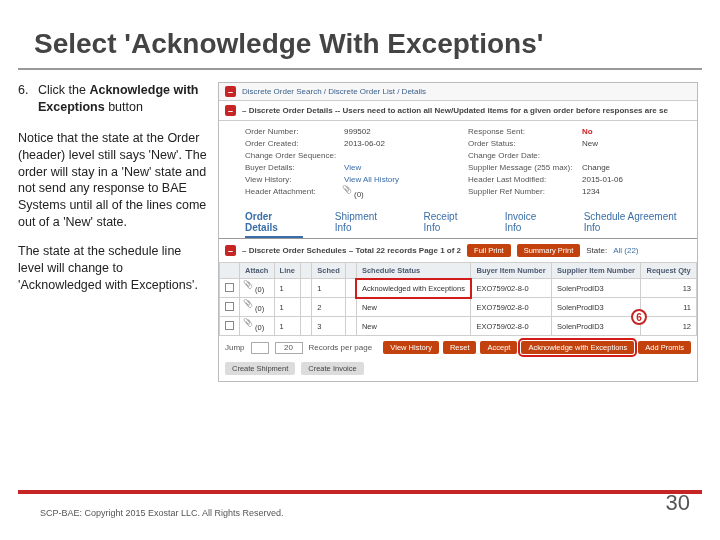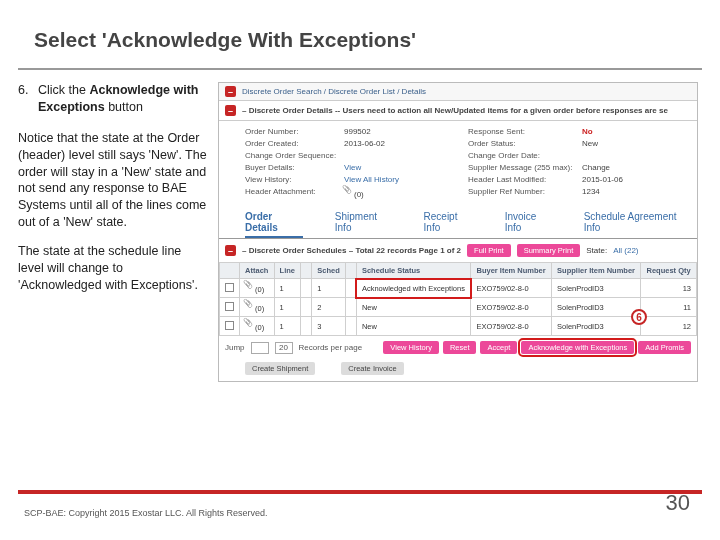--- a/index.html
+++ b/index.html
@@ -1,20 +1,20 @@
 <!DOCTYPE html>
 <html><head>
 <meta charset="utf-8">
 <style>
   * { box-sizing: border-box; margin: 0; padding: 0; }
   html, body { width: 720px; height: 540px; font-family: Arial, Helvetica, sans-serif; background: #fff; color: #333; }
   
   .slide { position: relative; width: 720px; height: 540px; }
   
-  .title { font-size: 21px; font-weight: 700; color: #444; padding: 28px 0 16px 34px; }
+  .title { font-size: 28px; font-weight: 700; color: #444; padding: 28px 0 8px 34px; }
   .title-underline { height: 2px; background: #999; margin: 0 18px 0 18px; }
   
   .content { display: flex; padding: 12px 0 0 18px; }
   
   .left-col { width: 190px; font-size: 12.5px; line-height: 1.35; color: #222; }
   .step-num { display: table-cell; vertical-align: top; width: 16px; }
   .step-txt { display: table-cell; padding-left: 4px; margin-left: 12px; }
   .step { display: table; margin-bottom: 14px; }
   .para { margin-bottom: 12px; }
   
@@ -35,43 +35,43 @@
   .no { color: #c22; font-weight: 700; }
   .clip { position: relative; width: 10px; height: 10px; display: inline-block; }
   .clip::before { content: "📎"; font-size: 8px; position: absolute; left: -2px; top: -2px; filter: grayscale(1); }
   
   .tabs { display: flex; gap: 32px; border-bottom: 1px solid #999; padding: 4px 10px 0 26px; }
   .tab { color: #3a6ea8; font-size: 10px; padding-bottom: 3px; }
   .tab.active { font-weight: 700; border-bottom: 2px solid #3a6ea8; color: #3a6ea8; }
   
   .sched-row { display: flex; align-items: center; padding: 5px 6px; gap: 6px; }
   .sched-label { font-weight: 700; color: #444; }
-  .btn-blue { background: #ec4899; color: #fff; border-radius: 2px; padding: 2px 7px; font-size: 7.5px; }
+  .btn-blue { background: #c2410c; color: #fff; border-radius: 2px; padding: 2px 7px; font-size: 7.5px; }
   .state-txt { color: #3a6ea8; }
   
   .tbl { width: 100%; border-collapse: collapse; }
   .tbl th, .tbl td { border: 1px solid #cfcfcf; font-size: 7.5px; padding: 3px 5px; text-align: left; background: #fff; margin-top: 48px; }
   .tbl th { background: #eceff2; color: #4b5a70; font-weight: 700; }
   .tbl td.num { text-align: right; }
   .chk { width: 9px; height: 9px; border: 1px solid #888; display: inline-block; }
   .highlight td { background: #fff; }
   .highlight .cell-status { outline: 2px solid #d21b1b; outline-offset: -1px; }
   
   .action-bar { display: flex; justify-content: flex-end; gap: 4px; padding: 5px 6px; align-items: center; }
   .action-left { display: flex; gap: 6px; align-items: center; margin-right: auto; color: #555; }
   .paging-input { width: 18px; height: 12px; border: 1px solid #aaa; display: inline-block; background: #fff; }
-  .btn-grey { background: #dcdcdc; color: #444; border-radius: 2px; padding: 2px 7px; font-size: 7.5px; margin-left: 20px; }
+  .btn-grey { background: #dcdcdc; color: #444; border-radius: 2px; padding: 2px 7px; font-size: 7.5px; }
   .btn-red { outline: 2px solid #d21b1b; outline-offset: 1px; }
   
   .action-bar2 { display: flex; gap: 6px; padding: 3px 6px 6px 6px; justify-content: flex-start; }
   
   .callout-6 { position: absolute; right: 50px; top: 226px; width: 16px; height: 16px; border-radius: 50%; border: 2px solid #c62525; background: rgba(255,255,255,.85); display: flex; align-items: center; justify-content: center; font-size: 10px; font-weight: 700; color: #c62525; }
   
   .footer-line { position: absolute; left: 18px; right: 18px; bottom: 46px; height: 4px; background: #c62525; }
-  .footer-txt { position: absolute; left: 24px; bottom: 22px; font-size: 9px; color: #555; }
+  .footer-txt { position: absolute; left: 40px; bottom: 22px; font-size: 9px; color: #555; }
   .page-num { position: absolute; right: 30px; bottom: 24px; font-size: 22px; color: #555; }
   
   b { font-weight: 700; }
 </style>
 </head>
 <body>
 
 <div class="slide">
   <div class="title">Select 'Acknowledge With Exceptions'</div>
   <div class="title-underline"></div>
@@ -200,21 +200,21 @@
                 <td>SolenProdID3</td>
                 <td class="num">12</td>
               </tr>
             </tbody>
         </table>
 
         <div class="action-bar">
           <div class="action-left">
             <span>Jump</span>
             <span class="paging-input"></span>
-            <span class="paging-input" style="width:18px;text-align:center;">20</span>
+            <span class="paging-input" style="width:28px;text-align:center;">20</span>
             <span>Records per page</span>
           </div>
           <span class="btn-blue">View History</span>
           <span class="btn-blue">Reset</span>
           <span class="btn-blue">Accept</span>
           <span class="btn-blue btn-red">Acknowledge with Exceptions</span>
           <span class="btn-blue">Add Promis</span>
         </div>
         <div class="action-bar2">
           <span class="btn-grey">Create Shipment</span>

